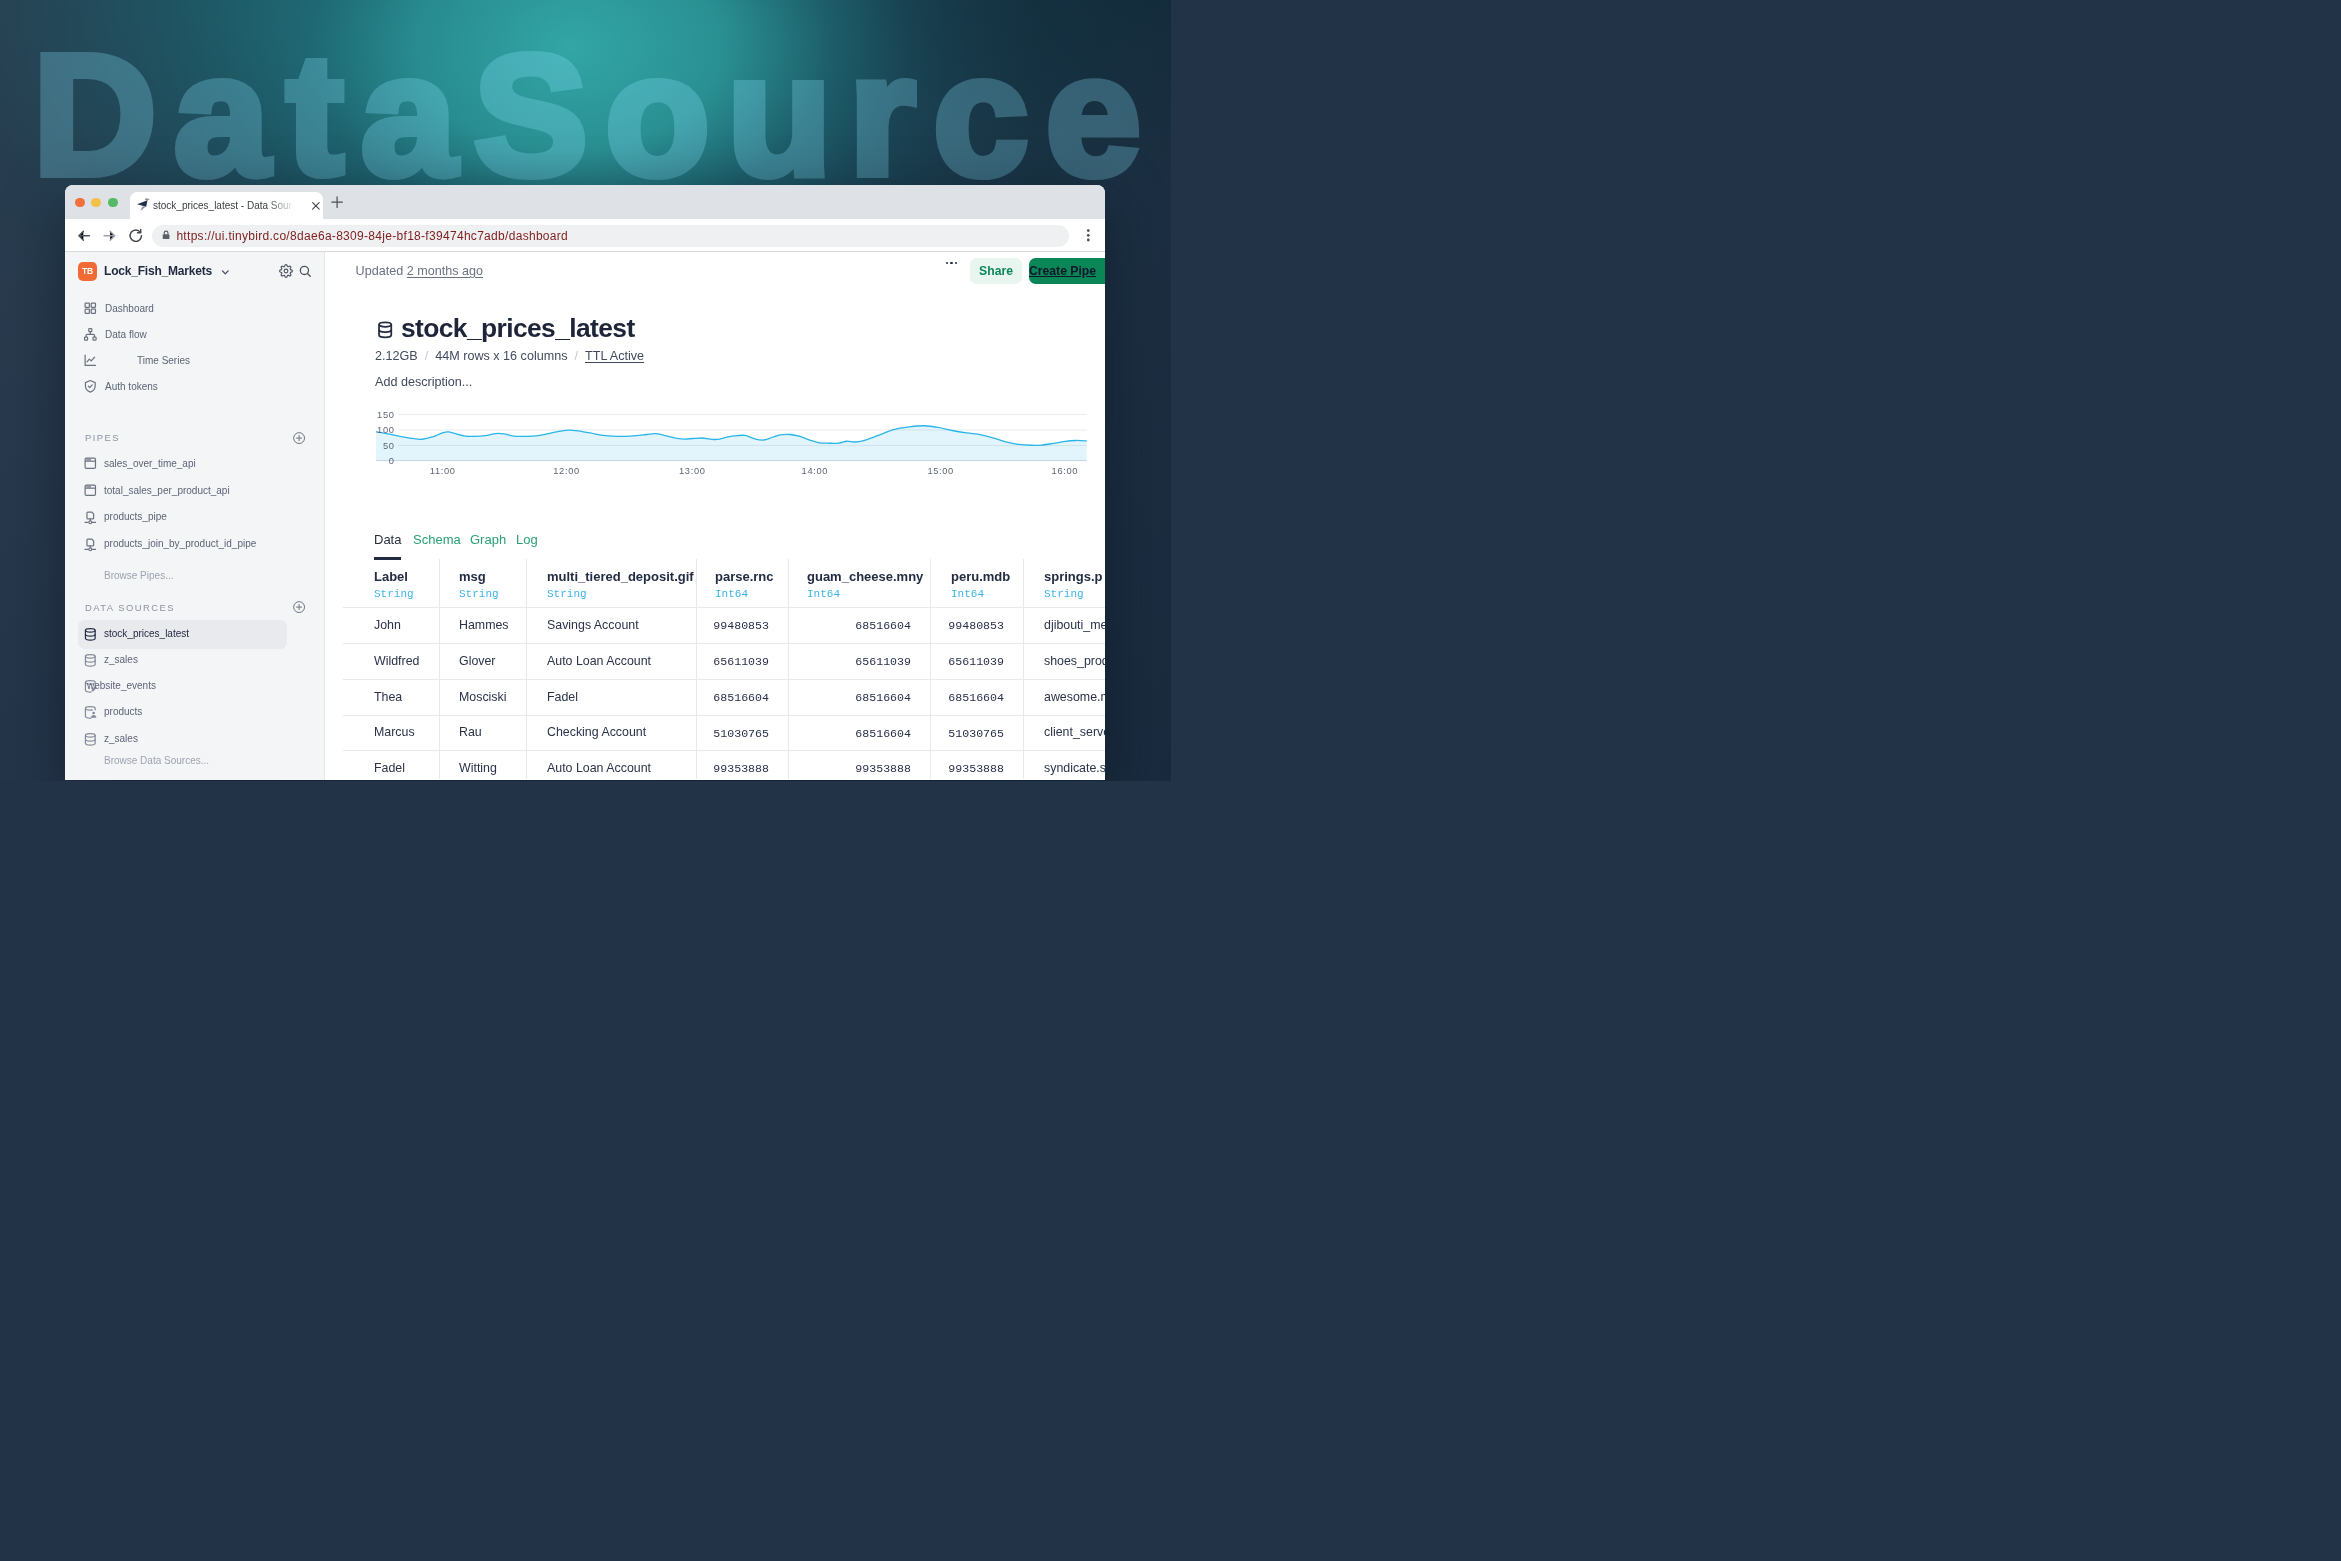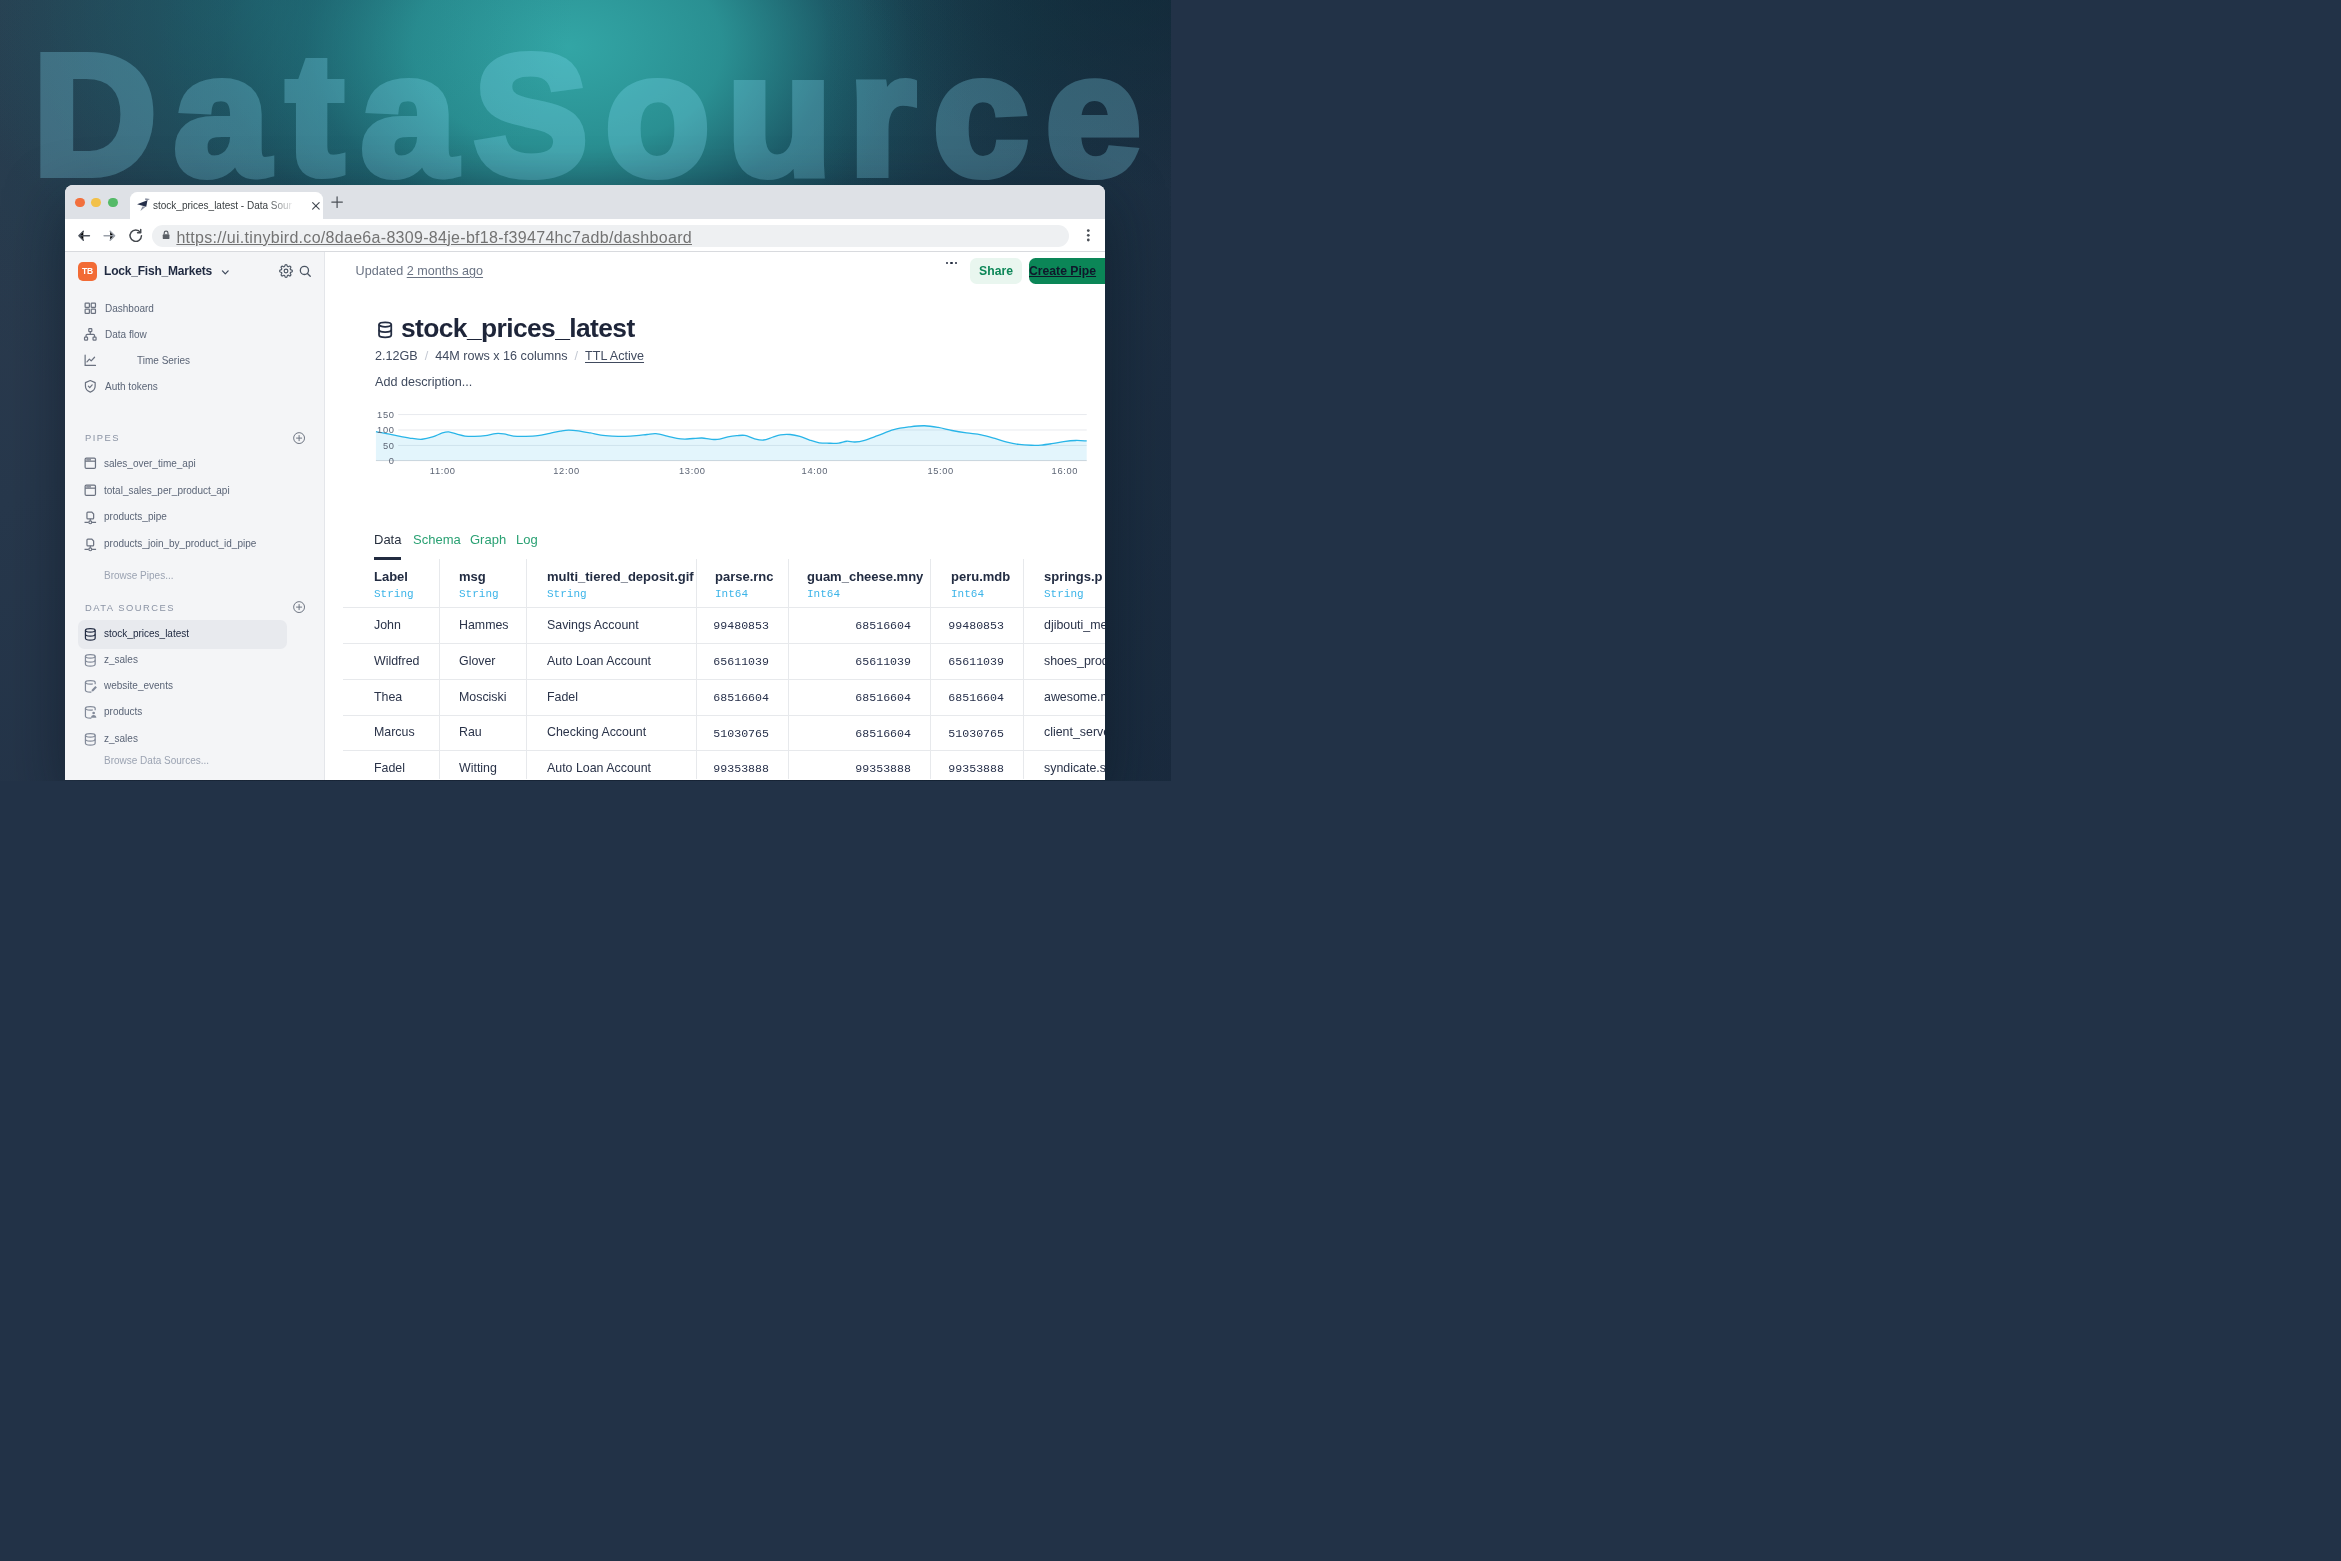--- a/index.html
+++ b/index.html
@@ -22,21 +22,21 @@
   .abs { position:absolute; }
   svg { display:block; }
   
   .tabbar { position:absolute; left:0; top:0; width:100%; height:34px; background:#dee1e6; }
   .tl { position:absolute; top:12.6px; width:9.8px; height:9.8px; border-radius:50%; }
   .tab { position:absolute; left:65px; top:6.5px; width:193px; height:28px; background:#fff; border-radius:7.3px 7.3px 0 0; }
   .tabtitle { position:absolute; left:23px; top:8.1px; font-size:10px; color:#3b4043; white-space:nowrap; width:150px; overflow:hidden; }
   .tabfade { position:absolute; left:137px; top:0; width:37px; height:28px; background:linear-gradient(90deg, rgba(255,255,255,0), #fff 78%); }
   .urlbar { position:absolute; left:0; top:34px; width:100%; height:33px; background:#fff; border-bottom:0.8px solid #d8dade; }
   .pill { position:absolute; left:87px; top:5.7px; width:917px; height:22px; border-radius:11px; background:#eef0f2; }
-  .urltext { position:absolute; left:24.4px; top:4.1px; font-size:16px; color:#737373; letter-spacing:0.3px;text-decoration:underline; }
+  .urltext { position:absolute; left:24.4px; top:4.1px; font-size:12px; color:#7f1d1d; letter-spacing:0.3px; }
   
   .content { position:absolute; left:0; top:67px; width:100%; height:528px; background:#fff; }
   .sidebar { position:absolute; left:0; top:0; width:260px; height:100%; background:#f4f5f7; border-right:0.8px solid #e4e6ea; }
   .srow { position:absolute; height:18px; line-height:18px; font-size:10px; color:#5b6577; white-space:nowrap; }
   .sic { position:absolute; width:14.6px; height:14.6px; }
   .slabel { position:absolute; font-size:9.4px; letter-spacing:1.5px; color:#8a93a4; }
   .gray { color:#9ba3b2; }
   .hl { position:absolute; left:12.6px; top:368px; width:209px; height:29px; background:#e8eaee; border-radius:6.5px; }
   .main { position:absolute; left:261px; top:0; width:779px; height:100%; background:#fff;margin-left:17px; }
   .btn { position:absolute; top:6px; height:26px; border-radius:6.5px; font-size:12.2px; font-weight:bold; }
@@ -195,21 +195,21 @@
           <ellipse cx="12" cy="5.5" rx="8" ry="3"></ellipse>
           <path d="M4 5.5 v6.5 c0 1.66 3.58 3 8 3 s8 -1.34 8 -3 V5.5"></path>
           <path d="M4 12 v6.5 c0 1.66 3.58 3 8 3 s8 -1.34 8 -3 V12"></path>
         </svg>
         <div class="srow" style="left:39px; top:399px;">z_sales</div>
         <svg class="sic" style="left:18.3px; top:427px;" viewBox="0 0 24 24" fill="none" stroke="#828a99" stroke-width="2">
           <path d="M20 8.5 v-3 c0 -1.66 -3.58 -3 -8 -3 s-8 1.34 -8 3 v13 c0 1.66 3.58 3 8 3 0.6 0 1.2 -0.02 1.77 -0.07"></path>
           <path d="M4 5.5 c0 1.66 3.58 3 8 3 1.5 0 2.9 -0.15 4.1 -0.42"></path>
           <path d="M20.3 11.5 l-5.8 6 -0.5 3 3 -0.5 5.8 -6 z" fill="#828a99" stroke="none"></path>
         </svg>
-        <div class="srow" style="left:39px; top:425px;">website_events</div>
+        <div class="srow" style="left:22px; top:425px;">website_events</div>
         <svg class="sic" style="left:18.3px; top:453px;" viewBox="0 0 24 24" fill="none" stroke="#828a99" stroke-width="2">
           <path d="M20 8.5 v-3 c0 -1.66 -3.58 -3 -8 -3 s-8 1.34 -8 3 v13 c0 1.66 3.58 3 8 3 0.6 0 1.2 -0.02 1.77 -0.07"></path>
           <path d="M4 5.5 c0 1.66 3.58 3 8 3 1.5 0 2.9 -0.15 4.1 -0.42"></path>
           <circle cx="17.5" cy="13.2" r="2.2" fill="#828a99" stroke="none"></circle>
           <path d="M13 21 c0 -2.5 2 -4.5 4.5 -4.5 s4.5 2 4.5 4.5" fill="#828a99" stroke="none"></path>
         </svg>
         <div class="srow" style="left:39px; top:451px;">products</div>
         <svg class="sic" style="left:18.3px; top:480px;" viewBox="0 0 24 24" fill="none" stroke="#828a99" stroke-width="2">
           <ellipse cx="12" cy="5.5" rx="8" ry="3"></ellipse>
           <path d="M4 5.5 v6.5 c0 1.66 3.58 3 8 3 s8 -1.34 8 -3 V5.5"></path>

